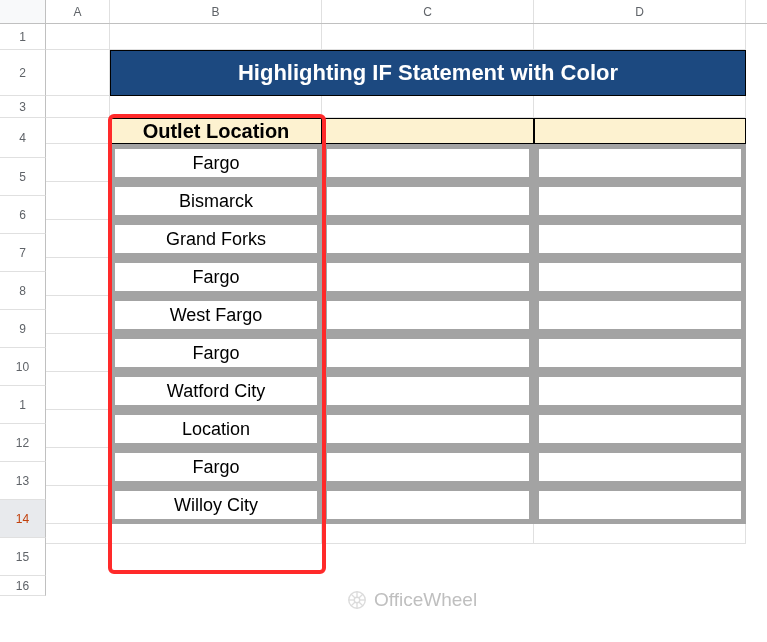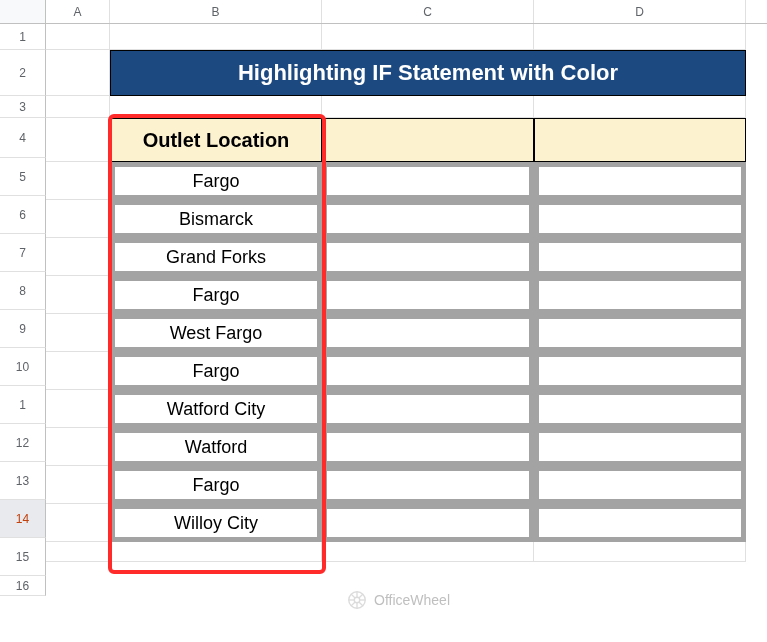--- a/index.html
+++ b/index.html
@@ -74,21 +74,21 @@
       flex: 1;
       position: relative;
     }
     .grid-row {
       display: flex;
       height: 38px;
     }
     .grid-row.r1 { height: 26px; }
     .grid-row.r2 { height: 46px; }
     .grid-row.r3 { height: 22px; }
-    .grid-row.r4 { height: 44px; }
+    .grid-row.r4 { height: 26px; }
     .grid-row.r16 { height: 20px; }
     .cell {
       border-right: 1px solid #e0e0e0;
       border-bottom: 1px solid #e0e0e0;
       display: flex;
       align-items: center;
       justify-content: center;
       font-size: 18px;
       overflow: hidden;
       white-space: nowrap;
@@ -125,21 +125,21 @@
       border-radius: 6px;
       pointer-events: none;
     }
     .watermark {
       position: absolute;
       left: 300px;
       top: 565px;
       display: flex;
       align-items: center;
       color: #bfbfbf;
-      font-size: 14px;
+      font-size: 19px;
       pointer-events: none;
       gap: 6px;
     }
     .watermark svg { opacity: 0.55; }
   </style>
 </head>
 <body>
 
 <div class="sheet">
   <div class="col-headers">
@@ -228,21 +228,21 @@
         <div class="cell colD data-cell"></div>
       </div>
       <div class="grid-row">
         <div class="cell colA"></div>
         <div class="cell colB data-cell">Watford City</div>
         <div class="cell colC data-cell"></div>
         <div class="cell colD data-cell"></div>
       </div>
       <div class="grid-row">
         <div class="cell colA"></div>
-        <div class="cell colB data-cell">Watford</div>
+        <div class="cell colB data-cell">Location</div>
         <div class="cell colC data-cell"></div>
         <div class="cell colD data-cell"></div>
       </div>
       <div class="grid-row">
         <div class="cell colA"></div>
         <div class="cell colB data-cell">Fargo</div>
         <div class="cell colC data-cell"></div>
         <div class="cell colD data-cell"></div>
       </div>
       <div class="grid-row">

